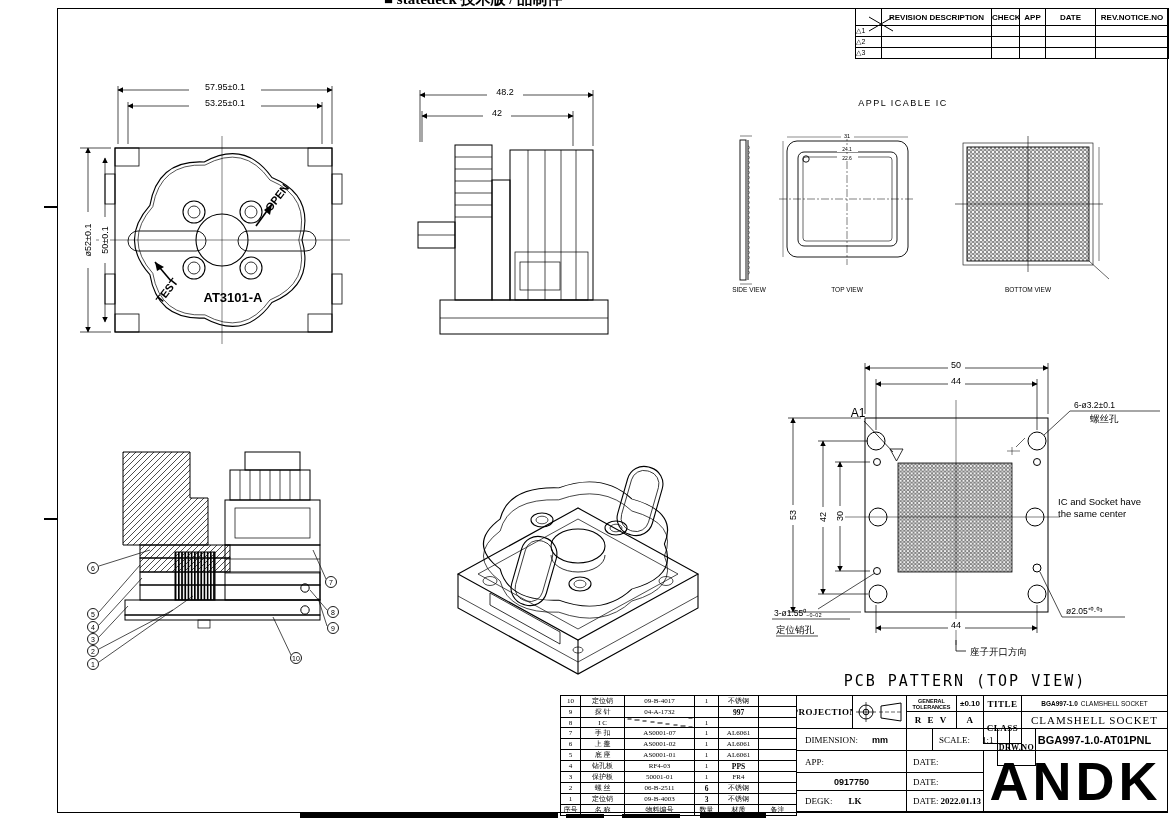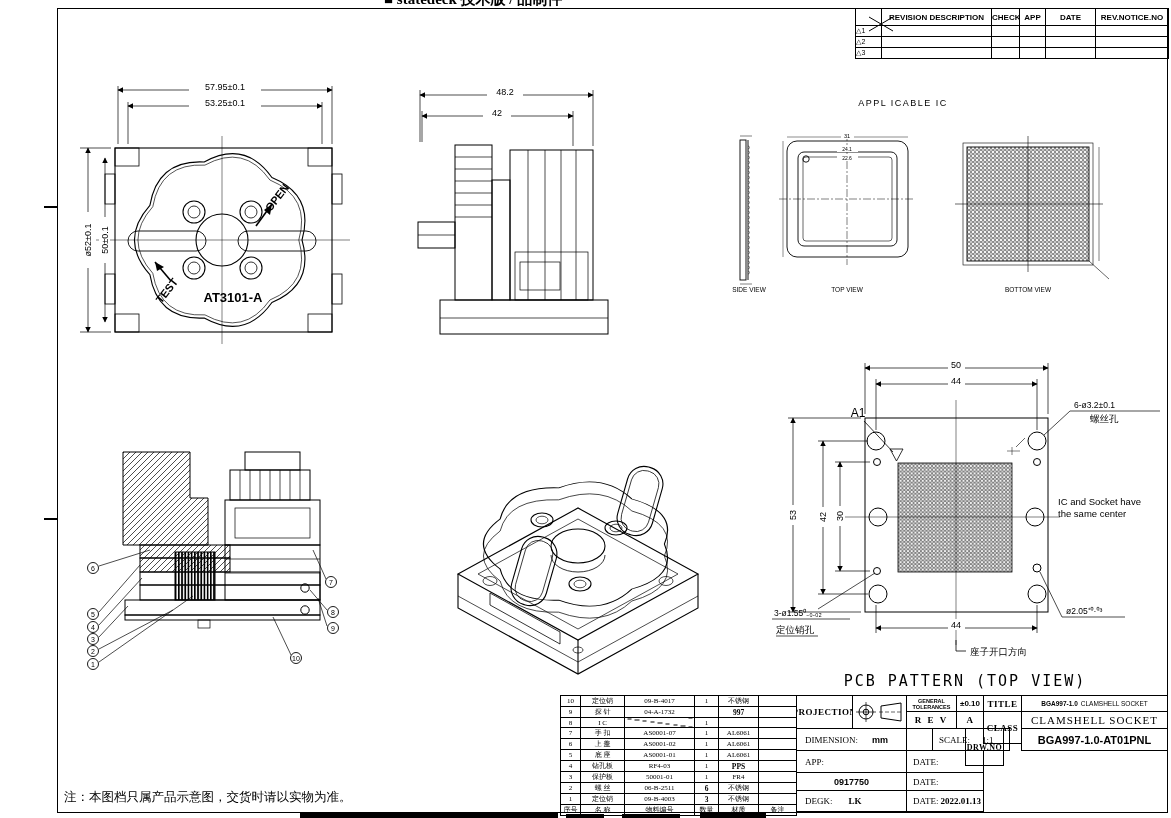--- a/index.html
+++ b/index.html
@@ -591,36 +591,38 @@
     <div class="cell lab" style="left:187px;top:16px;width:39px;height:33px;">CLASS</div>
     <div class="cell" style="left:225px;top:16px;width:147px;height:18px;font-size:11px;letter-spacing:1px;">CLAMSHELL SOCKET</div>
     <div class="cell" style="left:0;top:33px;width:111px;height:23px;font-size:9px;justify-content:flex-start;padding-left:8px;gap:14px;">
       <span>DIMENSION:</span>
         <span class="bold" style="font-family:'Liberation Sans',sans-serif;">mm</span>
     </div>
     <div class="cell" style="left:110px;top:33px;width:78px;height:23px;font-size:9px;justify-content:flex-start;padding-left:6px;gap:12px;margin-left:26px;">
       <span>SCALE:</span>
         <span>1:1</span>
     </div>
-    <div class="cell lab" style="left:169px;top:33px;width:39px;height:38px;font-size:8px;">DRW.NO</div>
+    <div class="cell lab" style="left:201px;top:33px;width:39px;height:38px;font-size:8px;">DRW.NO</div>
     <div class="cell bold" style="left:225px;top:33px;width:147px;height:23px;font-size:11px;font-family:'Liberation Sans',sans-serif;">BGA997-1.0-AT01PNL</div>
     <div class="cell" style="left:0;top:55px;width:111px;height:23px;font-size:9px;justify-content:flex-start;padding-left:8px;">APP:</div>
     <div class="cell" style="left:110px;top:55px;width:78px;height:23px;font-size:9px;justify-content:flex-start;padding-left:6px;">DATE:</div>
     <div class="cell bold" style="left:0;top:77px;width:111px;height:19px;font-size:9px;font-family:'Liberation Sans',sans-serif;">0917750</div>
     <div class="cell" style="left:110px;top:77px;width:78px;height:19px;font-size:9px;justify-content:flex-start;padding-left:6px;">DATE:</div>
     <div class="cell" style="left:0;top:95px;width:111px;height:22px;font-size:9px;justify-content:flex-start;padding-left:8px;gap:16px;">
       <span>DEGK:</span>
         <span class="bold">LK</span>
     </div>
     <div class="cell" style="left:110px;top:95px;width:78px;height:22px;font-size:9px;justify-content:flex-start;padding-left:6px;gap:2px;">
       <span>DATE:</span>
         <span class="bold">2022.01.13</span>
     </div>
+    <div class="cell" style="left:187px;top:55px;width:185px;height:62px;">
+      <span class="logo">ANDK</span>
+    </div>
   </div>
 
-  <div class="note">注：本图档只属产品示意图，交货时请以实物为准。</div>
 
   <div class="frag" style="left:300px;top:813px;width:258px;height:5px;"></div>
   <div class="frag" style="left:566px;top:814px;width:38px;height:4px;"></div>
   <div class="frag" style="left:622px;top:814px;width:58px;height:4px;"></div>
   <div class="frag" style="left:700px;top:813px;width:66px;height:5px;"></div>
 
 </div>
 
 </body></html>

